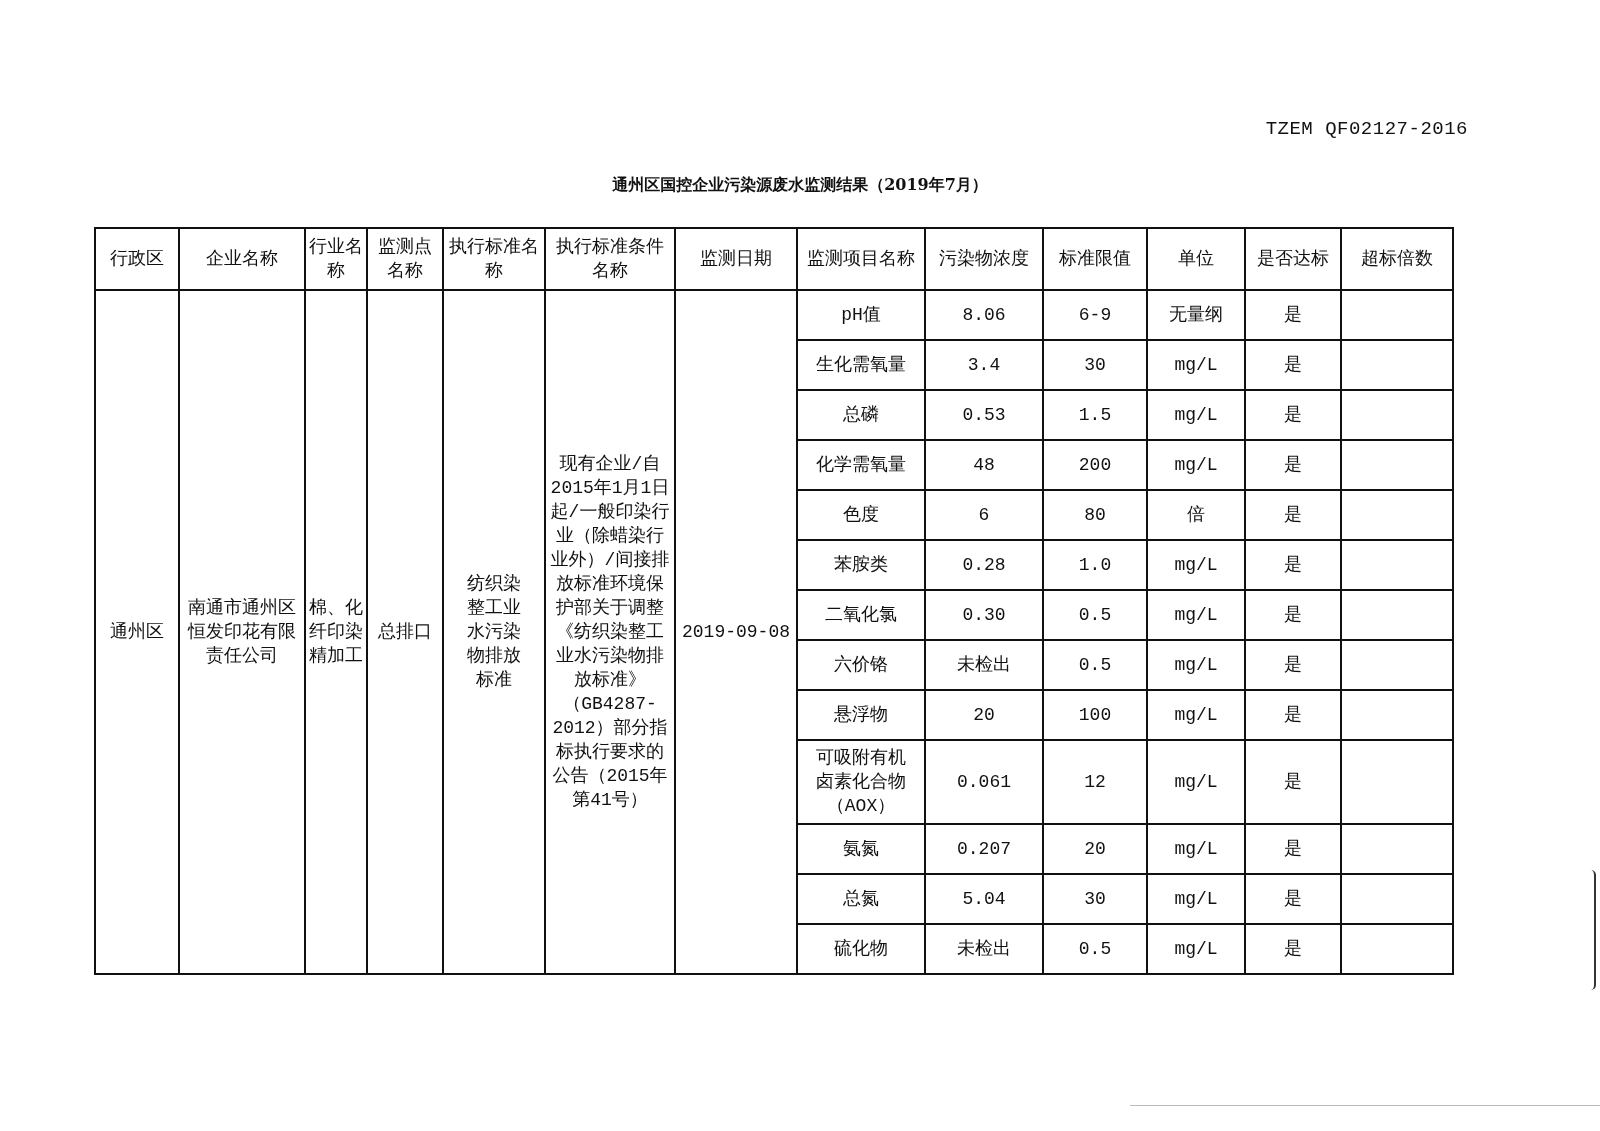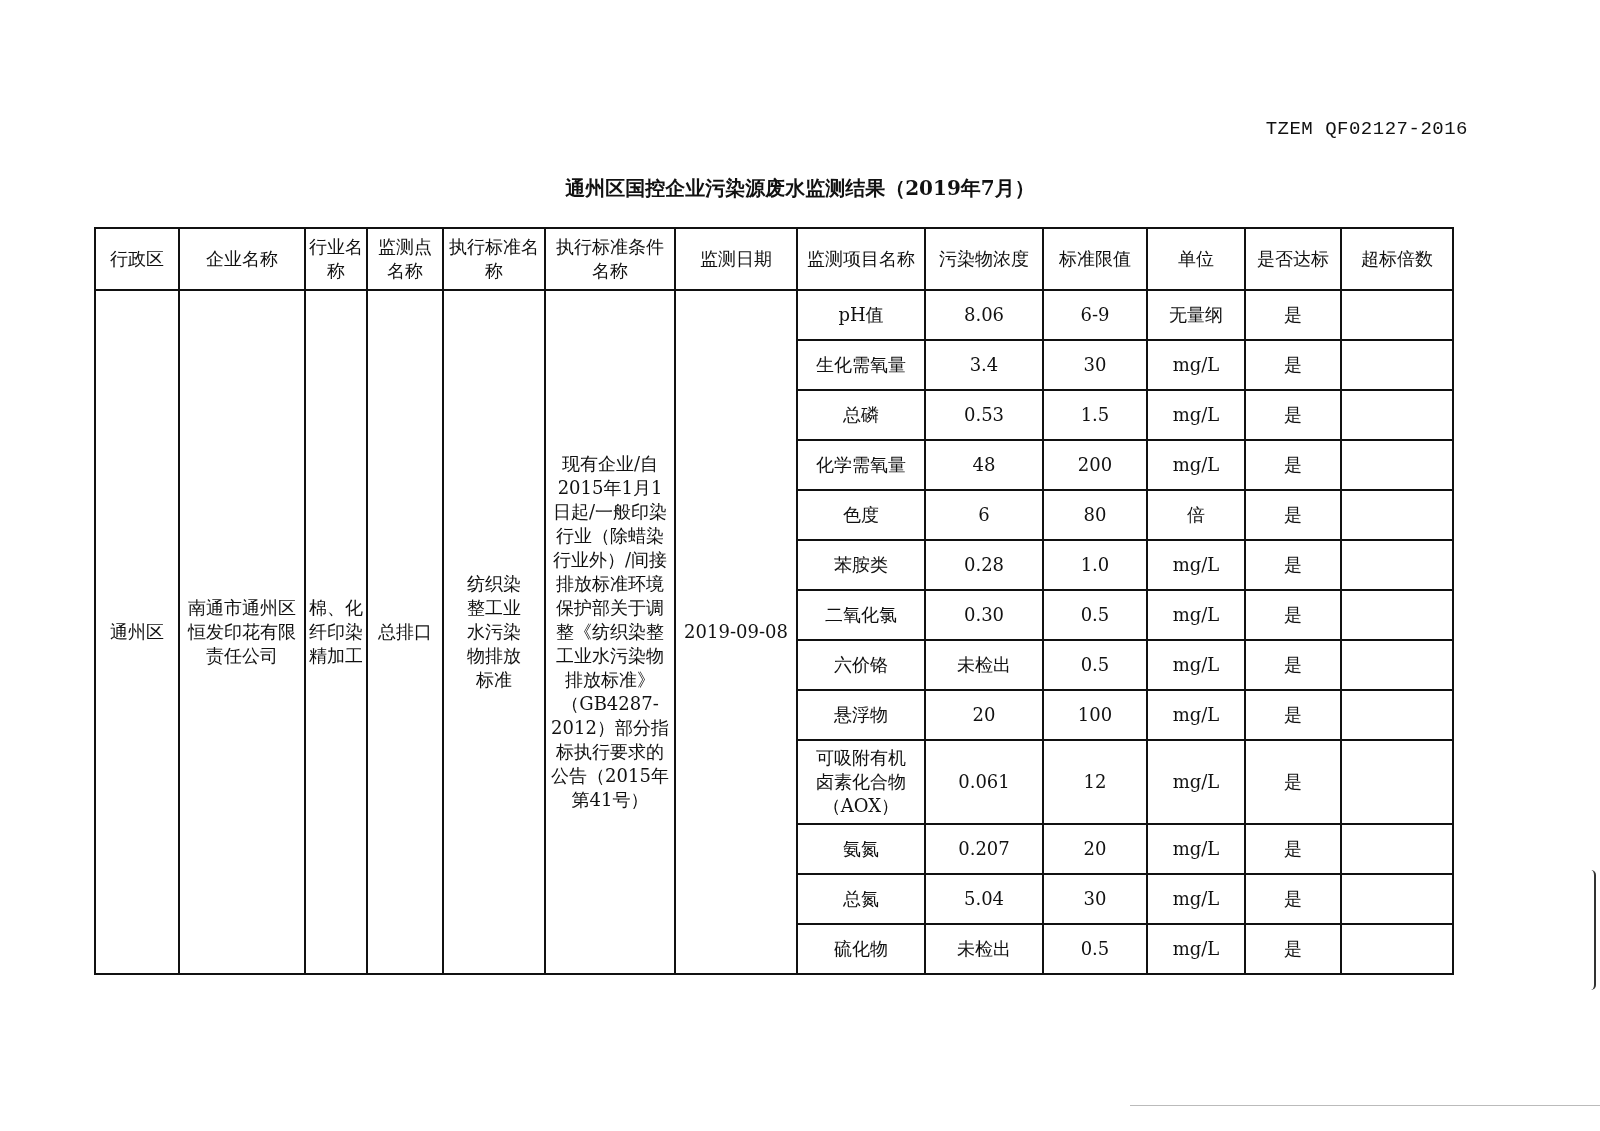--- a/index.html
+++ b/index.html
@@ -1,21 +1,21 @@
 <!DOCTYPE html>
 <html><head>
 <meta charset="utf-8">
 <style>
   html, body { margin:0; padding:0; background:#ffffff; }
   body { width:1600px; height:1131px; position:relative; overflow:hidden;
          font-family:"DejaVu Serif","Liberation Serif",serif; color:#111; }
   .doc-code { position:absolute; right:132px; top:80px; font-family:"Liberation Mono","DejaVu Sans Mono",monospace;
               font-size:19px; letter-spacing:0.5px;margin-top:38px; }
-  .doc-title { position:absolute; left:0; width:1600px; top:175px; text-align:center; font-size:20px; font-weight:bold; }
-  table.report { position:absolute; left:94px; top:227px; border-collapse:collapse; table-layout:fixed; }
+  .doc-title { position:absolute; left:0; width:1600px; top:175px; text-align:center; font-size:16px; font-weight:bold; }
+  table.report { position:absolute; left:94px; top:227px; border-collapse:collapse; table-layout:fixed;font-family:Liberation Mono, monospace; }
   table.report td, table.report th { border:2px solid #111; text-align:center; vertical-align:middle;
      padding:0 2px; font-size:18px; line-height:24px; font-weight:normal; }
   table.report th { height:60px; }
   table.report td.m { height:48px; }
   table.report td.tall { height:82px;margin-left:36px; }
   .narrow { line-height:24px; }
   .cond { font-size:17px; line-height:23.5px; text-align:center; }
   .edge-mark { position:absolute; right:4px; top:870px; width:3px; height:120px; border-right:2px solid #333; border-radius:0 60px 60px 0; }
   .scan-line { position:absolute; left:1130px; right:0; top:1105px; height:1px; background:#bbb; }
 </style>

